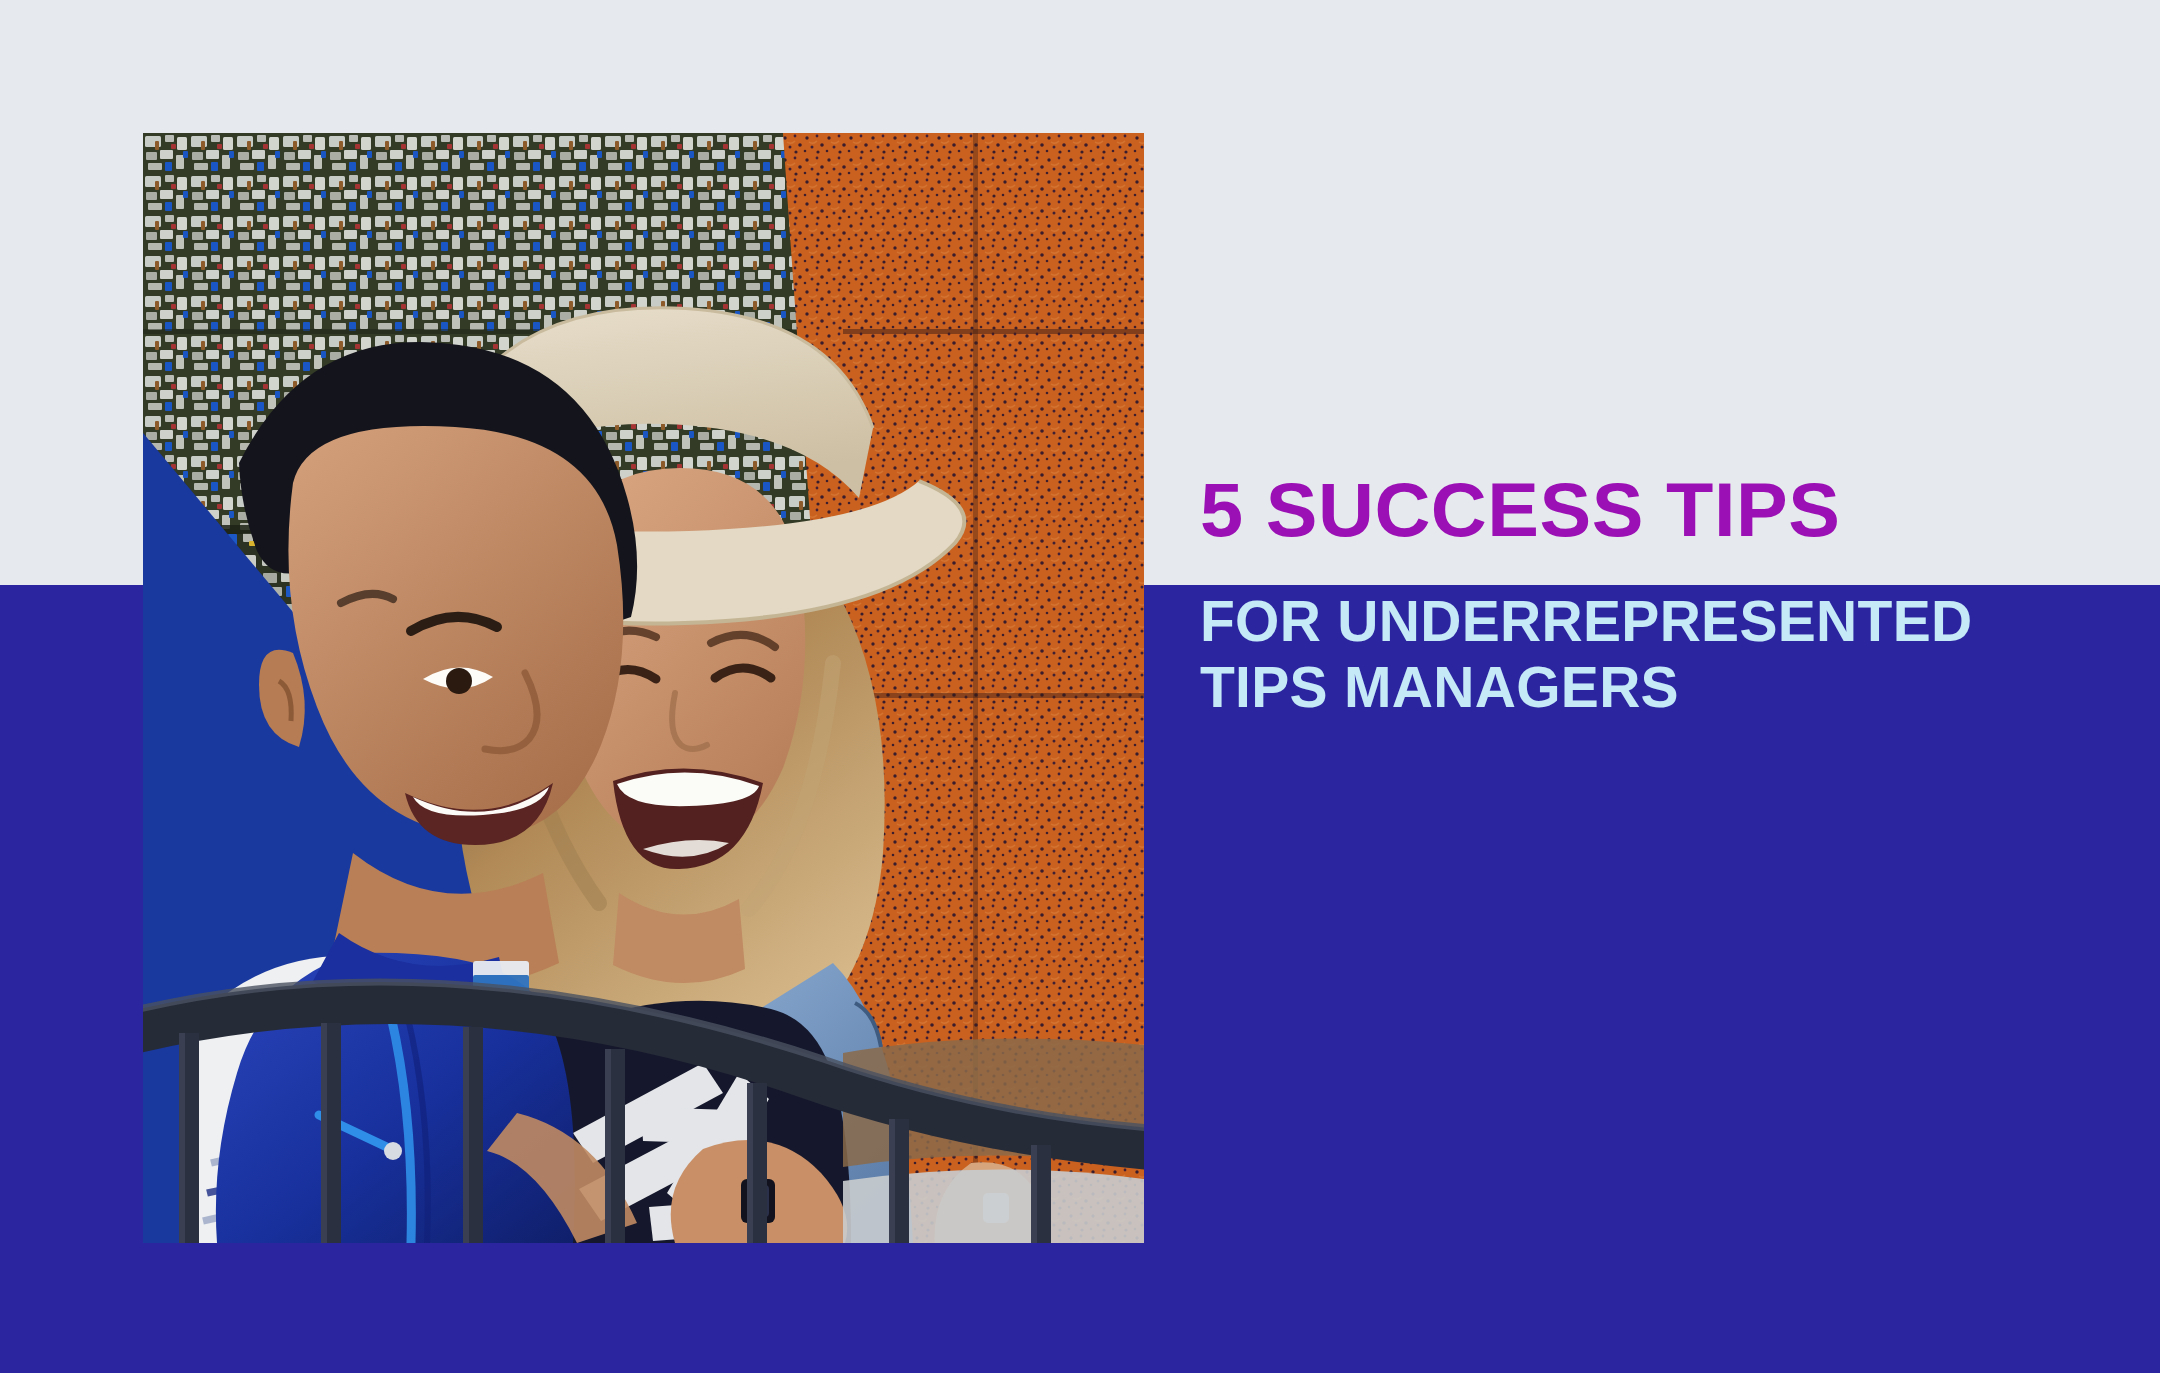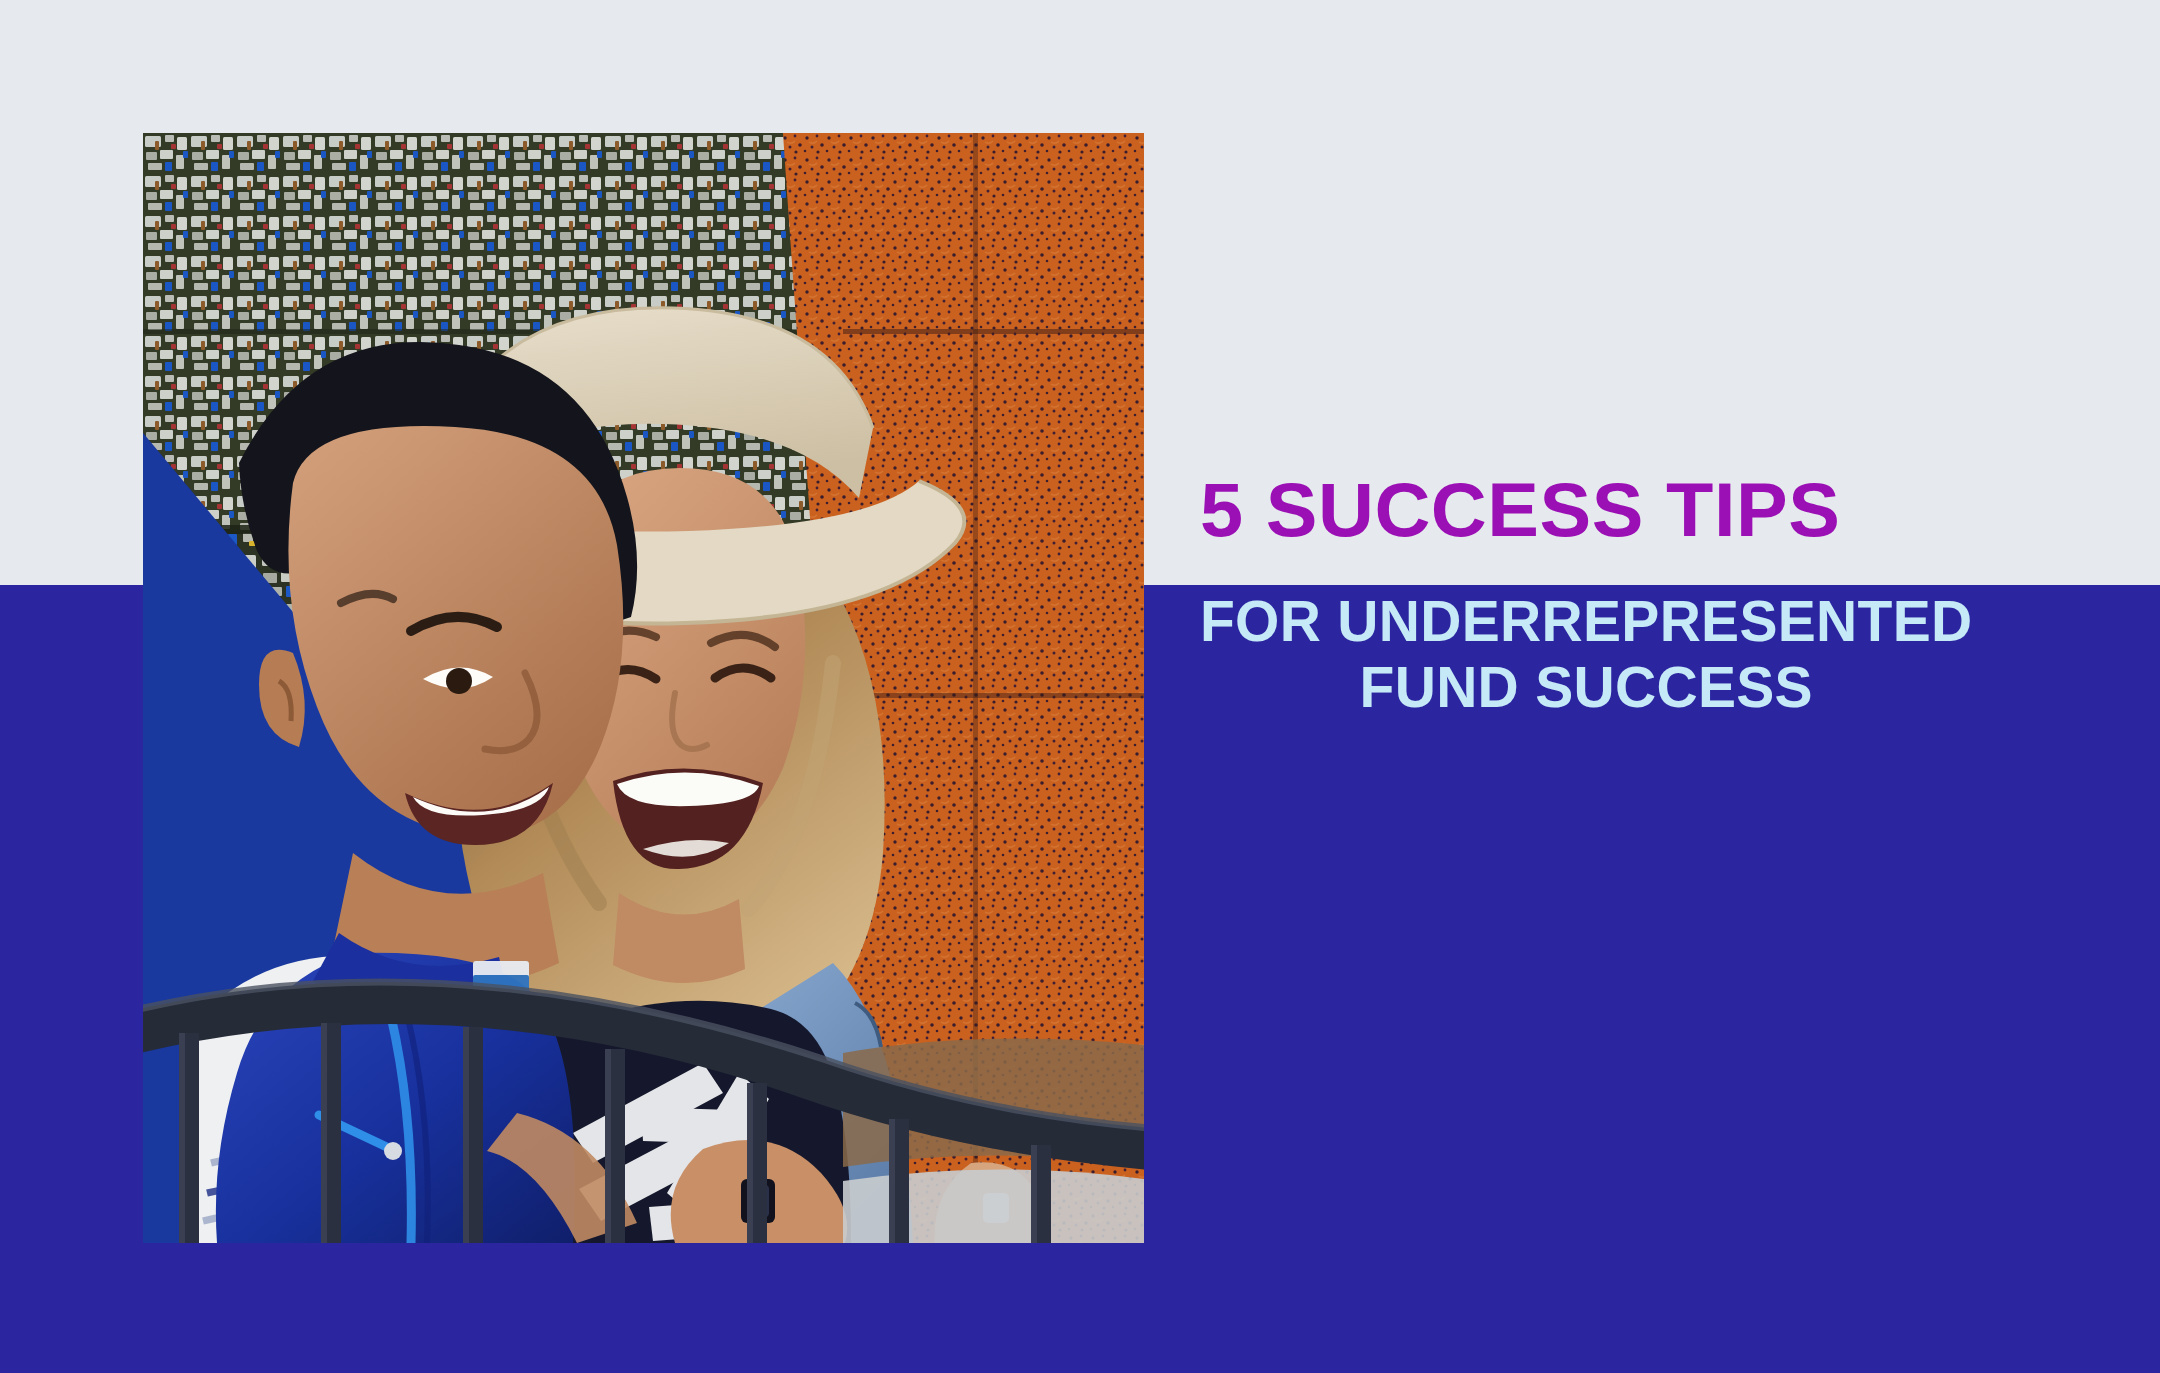--- a/index.html
+++ b/index.html
@@ -3,21 +3,21 @@
 <meta charset="utf-8">
 <style>
   html,body{margin:0;padding:0;}
   body{
     width:2160px;height:1373px;
     background:#e6e9ee;
     font-family:"Liberation Sans", sans-serif;
     overflow:hidden;
     position:relative;
   }
-  #poster{position:absolute;inset:0;width:2160px;height:1373px;overflow:hidden;background:#e6e9ee;text-align:center;}
+  #poster{position:absolute;inset:0;width:2160px;height:1373px;overflow:hidden;background:#e6e9ee;}
 
   
   .band-top{position:absolute;left:0;top:0;width:2160px;height:585px;background:#e6e9ee;}
   .band-blue{position:absolute;left:0;top:585px;width:2160px;height:788px;background:#2b26a0;}
 
   
   .photo{
     position:absolute;left:143px;top:133px;width:1001px;height:1110px;
     overflow:hidden;background:#2a2b1c;
   }
@@ -263,16 +263,16 @@
           </g>
         </g>
       </g>
     </svg>
   </div>
 
   <div class="headline">5 SUCCESS TIPS</div>
 
   <div class="subhead">
     <span class="ln">FOR UNDERREPRESENTED</span>
-    <span class="ln">FUND SUCCESS</span>
+    <span class="ln">TIPS MANAGERS</span>
   </div>
 
 </div>
 
 </body></html>

